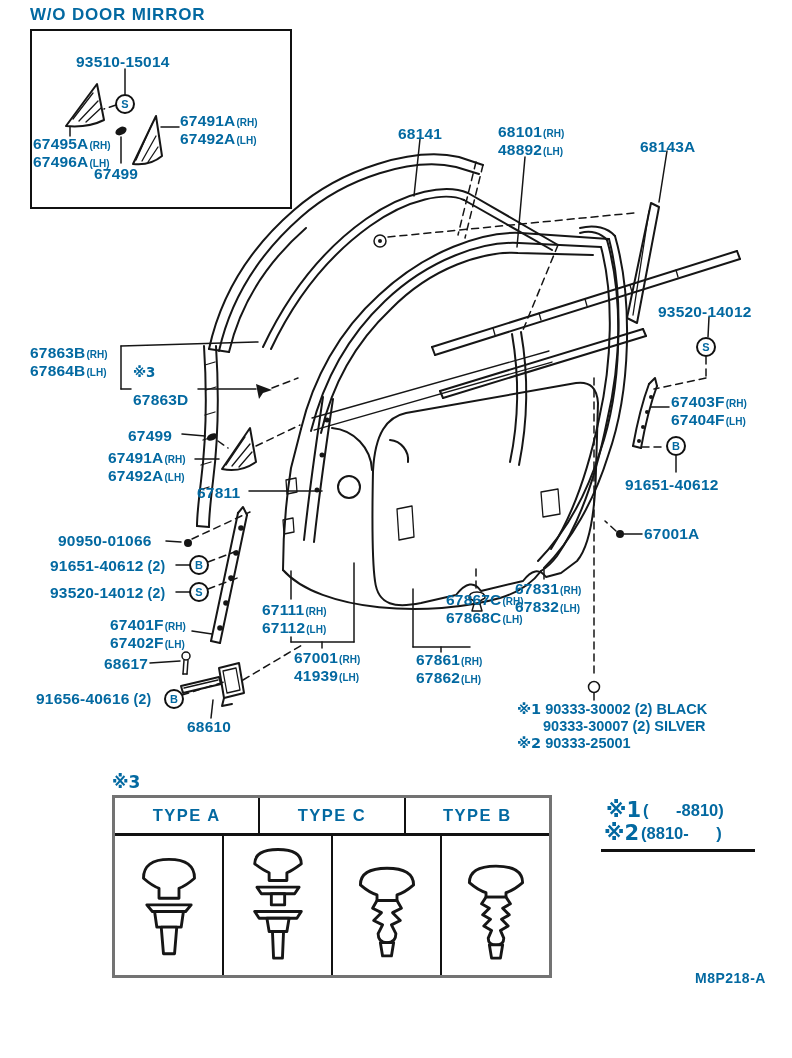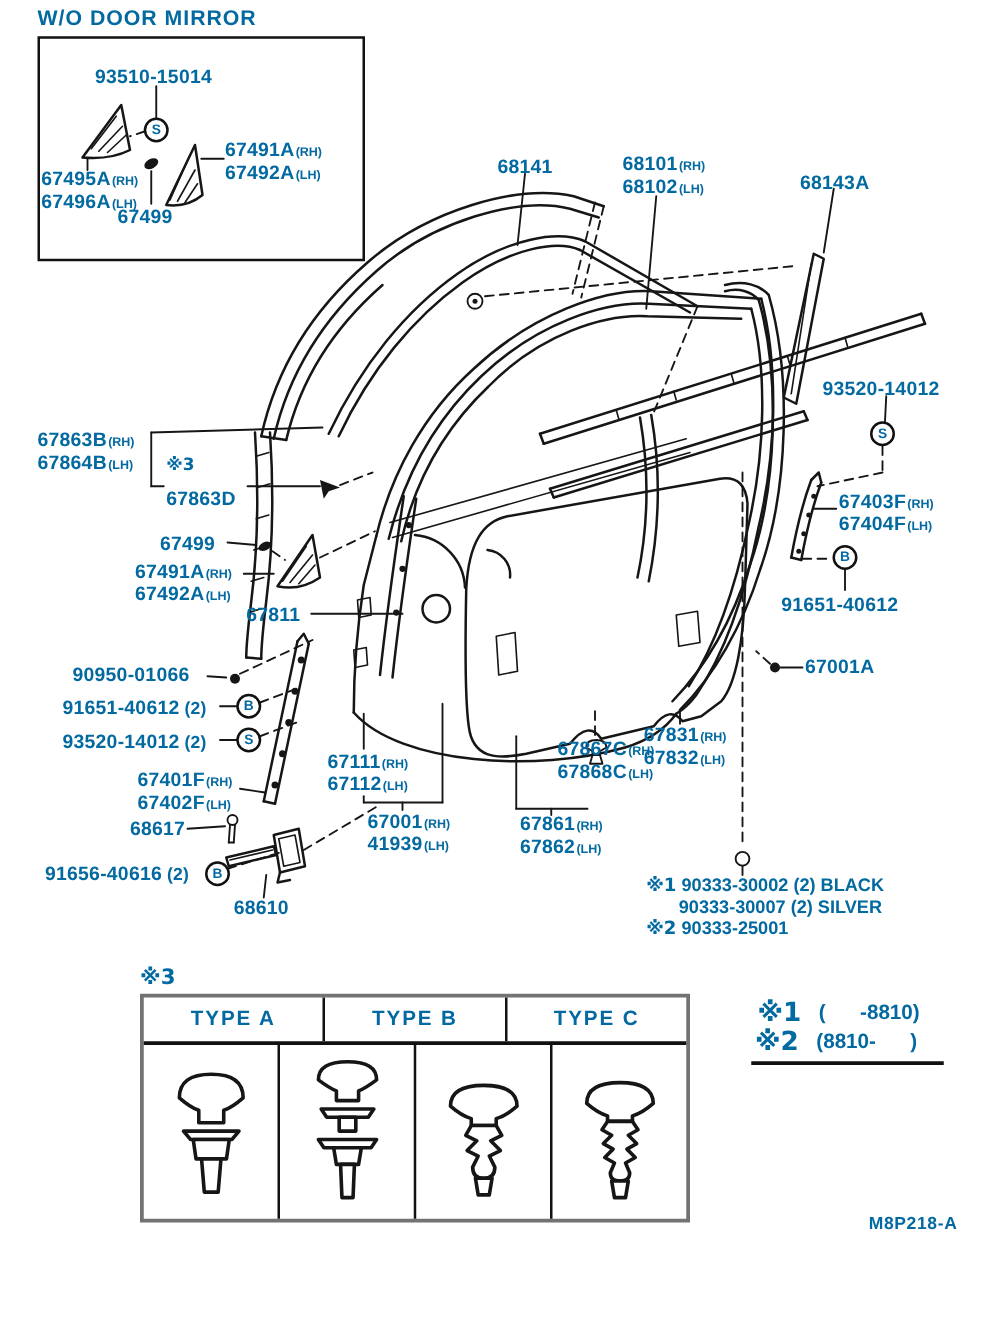--- a/index.html
+++ b/index.html
@@ -19,21 +19,21 @@
   .title{position:absolute;left:30px;top:5px;font:700 17px "Liberation Sans",sans-serif;letter-spacing:.8px}
   .mirror-box{position:absolute;left:30px;top:29px;width:258px;height:176px;border:2.5px solid #111}
   .sym{position:absolute;width:16px;height:16px;border:2.2px solid #111;border-radius:50%;
        display:flex;align-items:center;justify-content:center;background:#fff;
        font:700 11px "Liberation Sans",sans-serif}
   .note{position:absolute;font:700 14.5px/17px "Liberation Sans",sans-serif;white-space:nowrap}
   .mark{font-family:"DejaVu Sans","Liberation Sans",sans-serif;margin-right:4px}
   .mark-sm{position:absolute;font:700 13.5px "DejaVu Sans","Liberation Sans",sans-serif}
   .app{position:absolute;display:flex;align-items:flex-start;white-space:nowrap}
   .appmark{font:700 21px/21px "DejaVu Sans","Liberation Sans",sans-serif}
-  .apprange{font:700 16.5px/21px "Liberation Sans",sans-serif;margin-left:14px}
+  .apprange{font:700 16.5px/21px "Liberation Sans",sans-serif;margin-left:2px}
   .underline{position:absolute;left:601px;top:849px;width:154px;height:2.5px;background:#111}
   .mark3{position:absolute;left:112px;top:772px;font:700 17px "DejaVu Sans","Liberation Sans",sans-serif}
   .ct{position:absolute;left:112px;top:795px;width:434px;height:177px;border:3px solid #737373;
       display:flex;flex-direction:column;background:#fff}
   .ct-head{display:flex;height:35px;border-bottom:3px solid #111}
   .ct-th{flex:1;display:flex;align-items:center;justify-content:center;
          font:700 16.5px "Liberation Sans",sans-serif;letter-spacing:1.5px;border-right:2.5px solid #111}
   .ct-th:last-child{border-right:none}
   .ct-body{flex:1;display:flex}
   .ct-td{flex:1;display:flex;align-items:center;justify-content:center;border-right:2.5px solid #111}
@@ -274,21 +274,21 @@
   </div>
   <div class="lbl" style="left:94px;top:166px">
     <span>67499</span>
   </div>
 
   <div class="lbl" style="left:398px;top:126px">
     <span>68141</span>
   </div>
   <div class="lbl" style="left:498px;top:124px">
     <div><span>68101</span><span class="side">(RH)</span></div>
-    <div><span>68102</span><span class="side">(LH)</span></div>
+    <div><span>48892</span><span class="side">(LH)</span></div>
   </div>
   <div class="lbl" style="left:640px;top:139px">
     <span>68143A</span>
   </div>
 
   <div class="lbl" style="left:658px;top:304px">
     <span>93520-14012</span>
   </div>
   <div class="sym" style="left:696px;top:337px">
     <span>S</span>
@@ -400,22 +400,22 @@
   <div class="app" style="left:604px;top:823px">
     <span class="appmark">※2</span>
     <span class="apprange">(8810-&nbsp;&nbsp;&nbsp;&nbsp;&nbsp;&nbsp;)</span>
   </div>
   <div class="underline"></div>
 
   <div class="mark3">※3</div>
   <div class="ct">
     <div class="ct-head">
       <div class="ct-th">TYPE A</div>
+      <div class="ct-th">TYPE C</div>
       <div class="ct-th">TYPE B</div>
-      <div class="ct-th">TYPE C</div>
     </div>
     <div class="ct-body">
       <div class="ct-td">
         <svg class="clip" width="72" height="122" viewBox="0 0 64 110">
           <path d="M9,30 Q9,13 32,13 Q55,13 55,30 Q47,37 41,39 L41,48 L23,48 L23,39 Q17,37 9,30 Z"></path>
           <path d="M12,54 L52,54 L47,60 L17,60 Z"></path>
           <path d="M19,60 L45,60 L43,74 L21,74 Z"></path>
           <path d="M25,74 L39,74 L37,98 L27,98 Z"></path>
         </svg>
       </div>

